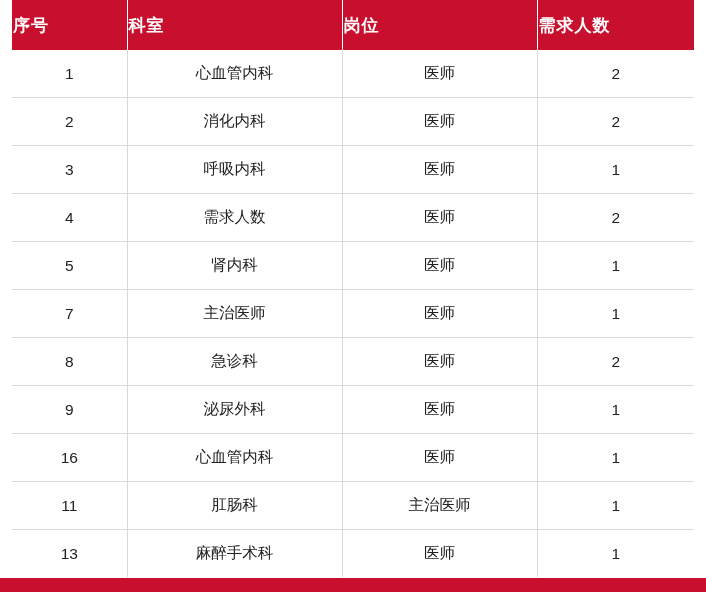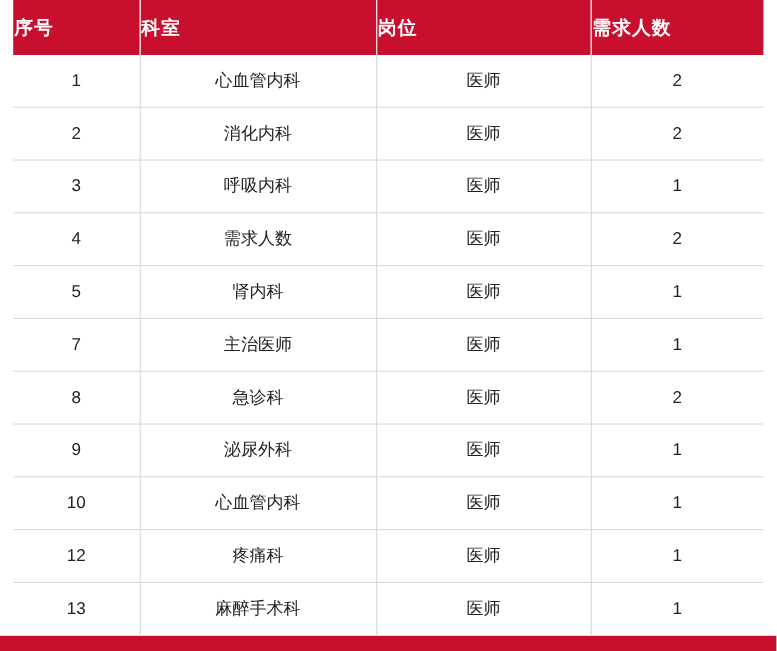--- a/index.html
+++ b/index.html
@@ -138,29 +138,29 @@
           <td>医师</td>
           <td>2</td>
         </tr>
         <tr>
           <td>9</td>
           <td>泌尿外科</td>
           <td>医师</td>
           <td>1</td>
         </tr>
         <tr>
-          <td>10</td>
+          <td>16</td>
           <td>心血管内科</td>
           <td>医师</td>
           <td>1</td>
         </tr>
         <tr>
-          <td>12</td>
-          <td>疼痛科</td>
-          <td>医师</td>
+          <td>11</td>
+          <td>肛肠科</td>
+          <td>主治医师</td>
           <td>1</td>
         </tr>
         <tr>
           <td>13</td>
           <td>麻醉手术科</td>
           <td>医师</td>
           <td>1</td>
         </tr>
       </tbody>
     </table>

